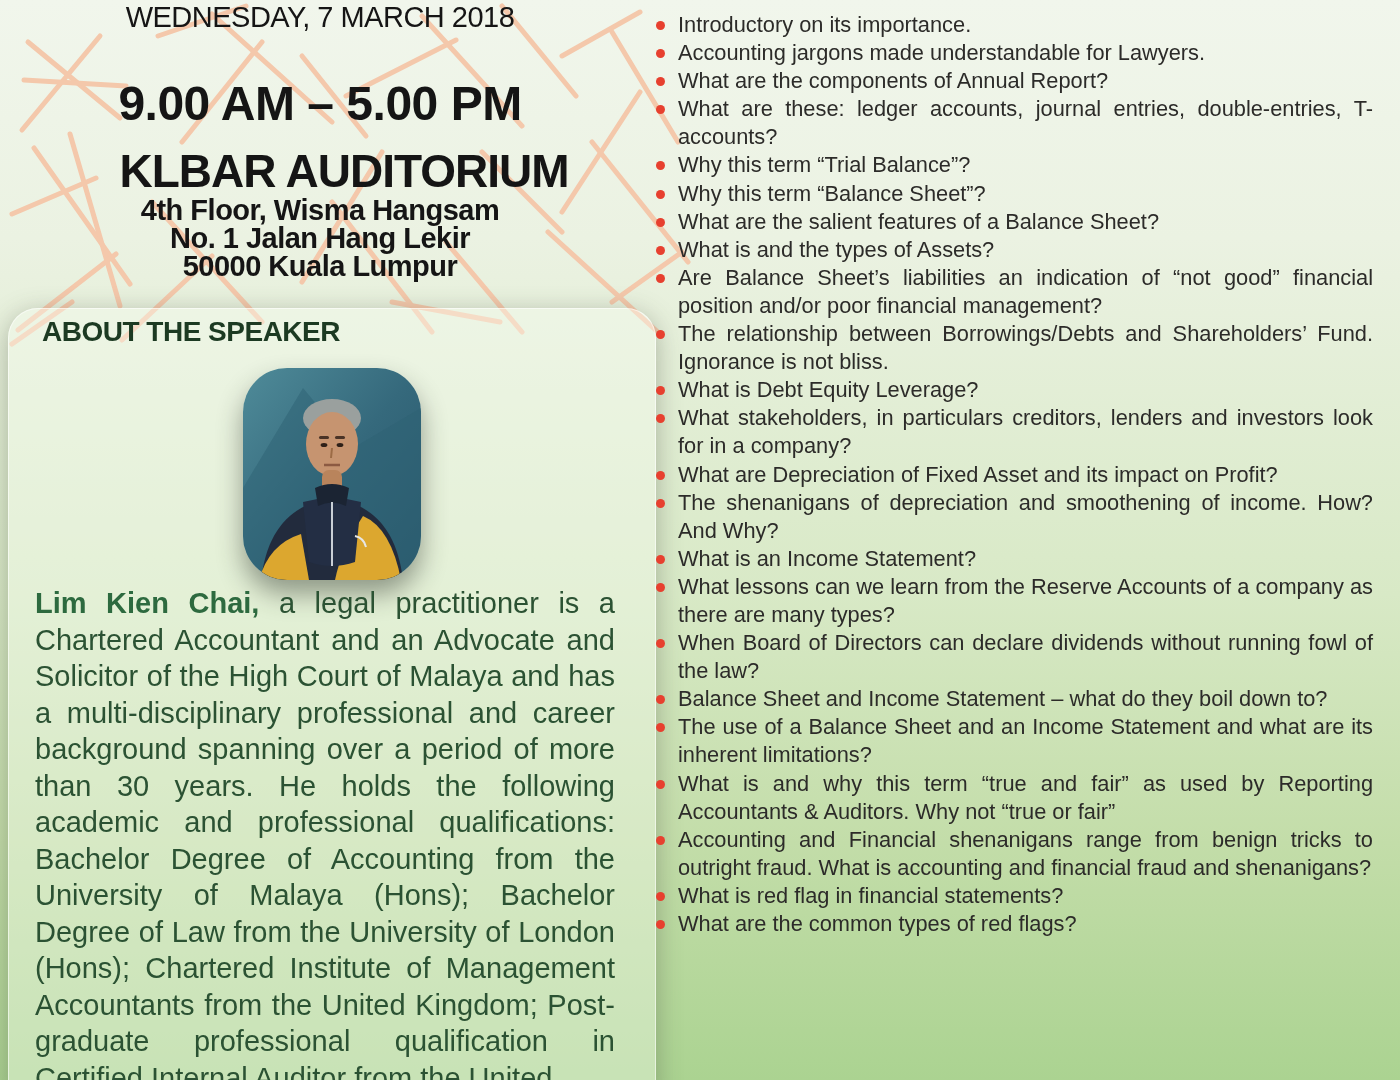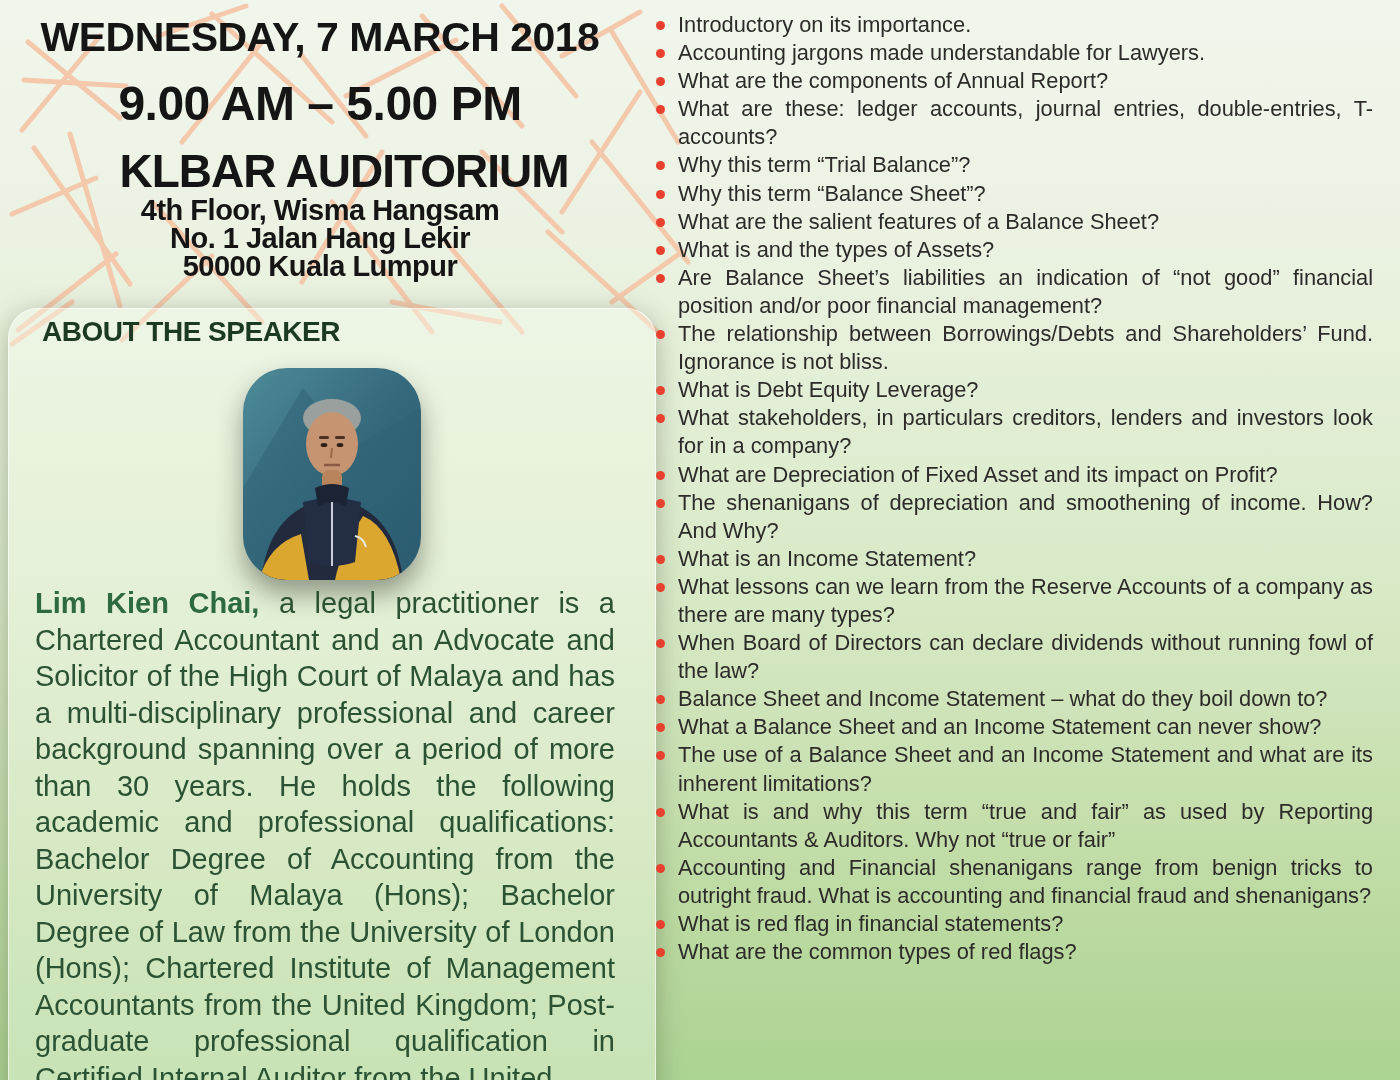--- a/index.html
+++ b/index.html
@@ -19,21 +19,21 @@
   .decor line{stroke:var(--line-color);stroke-width:5;stroke-linecap:round;}
 
   .panel{
     position:absolute;left:8px;top:308px;width:648px;height:810px;
     border-radius:30px;background:var(--panel-fill);
     border:1px solid rgba(255,255,255,0.55);
     box-shadow:0 6px 26px rgba(70,76,64,0.38);
   }
 
   .left-head{position:absolute;left:0;top:0;width:640px;text-align:center;color:var(--heading-black);}
-  .ev-date{font-size:41px;font-weight:700;letter-spacing:-0.5px;line-height:1.05;margin-top:16px;}
+  .ev-date{font-size:29px;font-weight:400;letter-spacing:-0.5px;line-height:1.05;margin-top:2px;}
   .ev-time{font-size:48px;font-weight:700;letter-spacing:-0.5px;position:absolute;left:0;width:100%;top:76px;}
   .ev-venue{font-size:46px;font-weight:700;letter-spacing:-1px;position:absolute;left:0;width:100%;top:144px;margin-left:24px;}
   .ev-addr{position:absolute;left:0;width:100%;top:196px;font-size:29px;font-weight:700;line-height:28px;letter-spacing:-0.5px;}
 
   .about-heading{
     position:absolute;left:42px;top:316px;font-size:28px;font-weight:700;
     letter-spacing:-0.5px;color:var(--heading-green);
   }
 
   .photo{
@@ -155,21 +155,20 @@
     <li><span class="dot"></span><span>Are Balance Sheet’s liabilities an indication of “not good” financial position and/or poor financial management?</span></li>
     <li><span class="dot"></span><span>The relationship between Borrowings/Debts and Shareholders’ Fund. Ignorance is not bliss.</span></li>
     <li><span class="dot"></span><span>What is Debt Equity Leverage?</span></li>
     <li><span class="dot"></span><span>What stakeholders, in particulars creditors, lenders and investors look for in a company?</span></li>
     <li><span class="dot"></span><span>What are Depreciation of Fixed Asset and its impact on Profit?</span></li>
     <li><span class="dot"></span><span>The shenanigans of depreciation and smoothening of income. How? And Why?</span></li>
     <li><span class="dot"></span><span>What is an Income Statement?</span></li>
     <li><span class="dot"></span><span>What lessons can we learn from the Reserve Accounts of a company as there are many types?</span></li>
     <li><span class="dot"></span><span>When Board of Directors can declare dividends without running fowl of the law?</span></li>
     <li><span class="dot"></span><span>Balance Sheet and Income Statement – what do they boil down to?</span></li>
-    <li><span class="dot"></span><span>What a Balance Sheet and an Income Statement can never show?</span></li>
     <li><span class="dot"></span><span>The use of a Balance Sheet and an Income Statement and what are its inherent limitations?</span></li>
     <li><span class="dot"></span><span>What is and why this term “true and fair” as used by Reporting Accountants &amp; Auditors. Why not “true or fair”</span></li>
     <li><span class="dot"></span><span>Accounting and Financial shenanigans range from benign tricks to outright fraud.  What is accounting and financial fraud and shenanigans?</span></li>
     <li><span class="dot"></span><span>What is red flag in financial statements?</span></li>
     <li><span class="dot"></span><span>What are the common types of red flags?</span></li>
   </ul>
 
 </div>
 
 </body></html>

